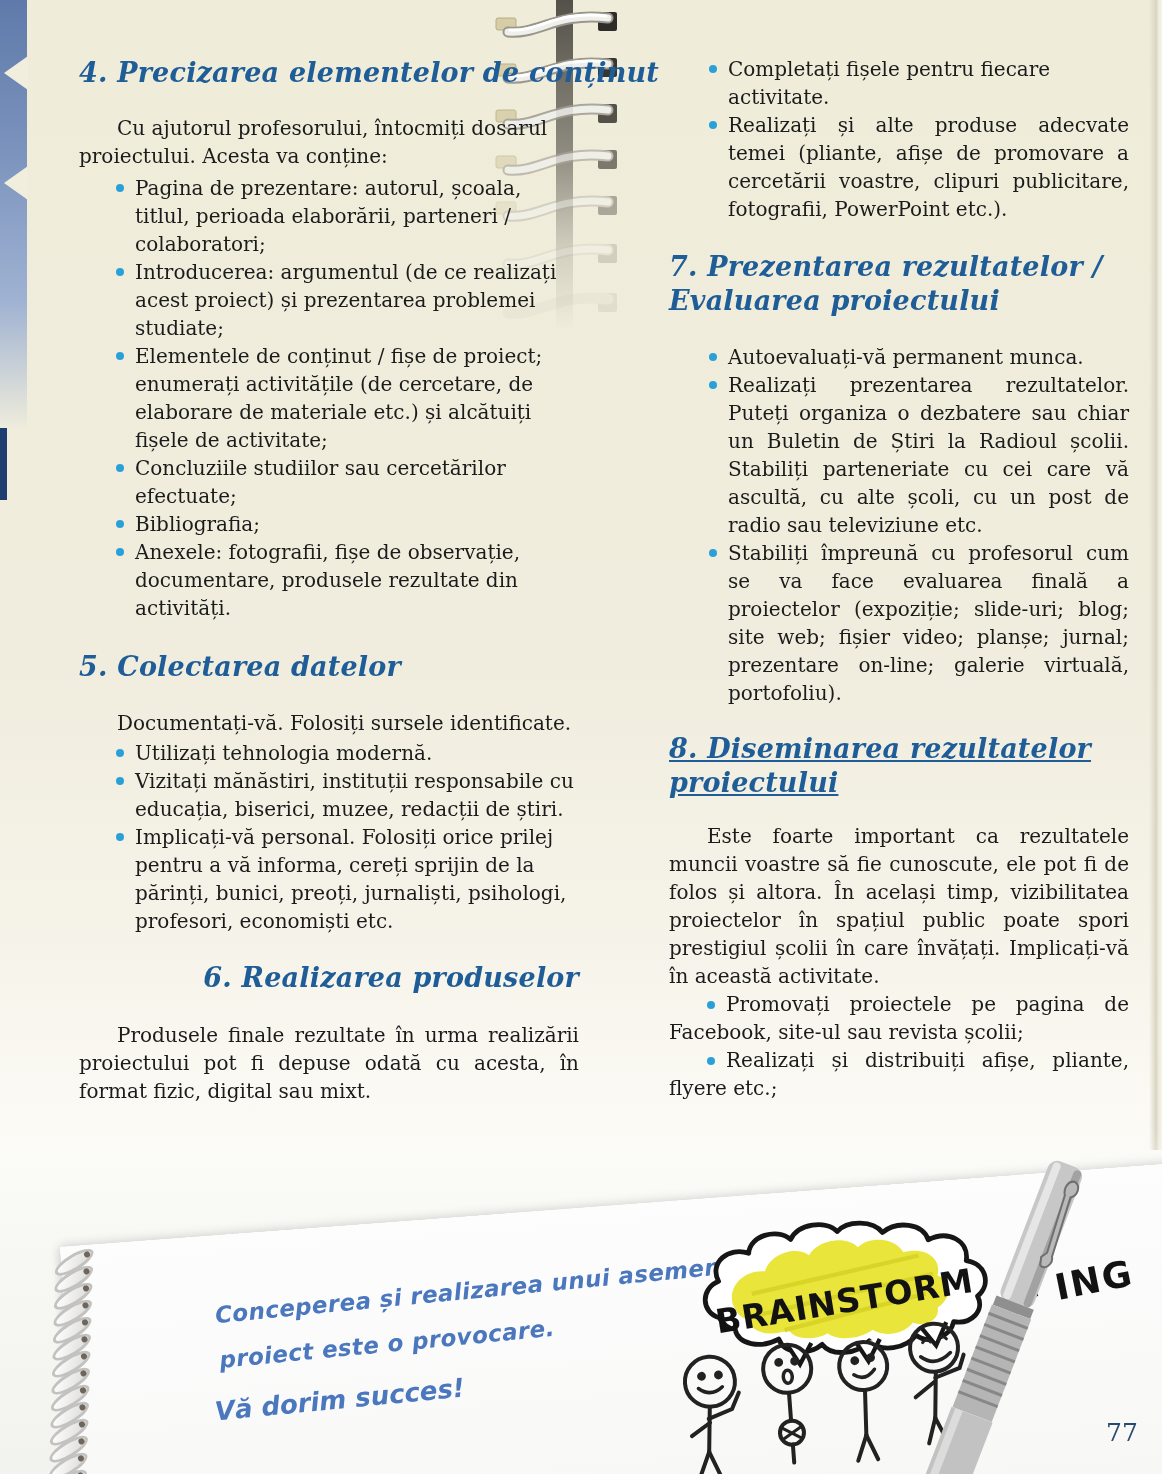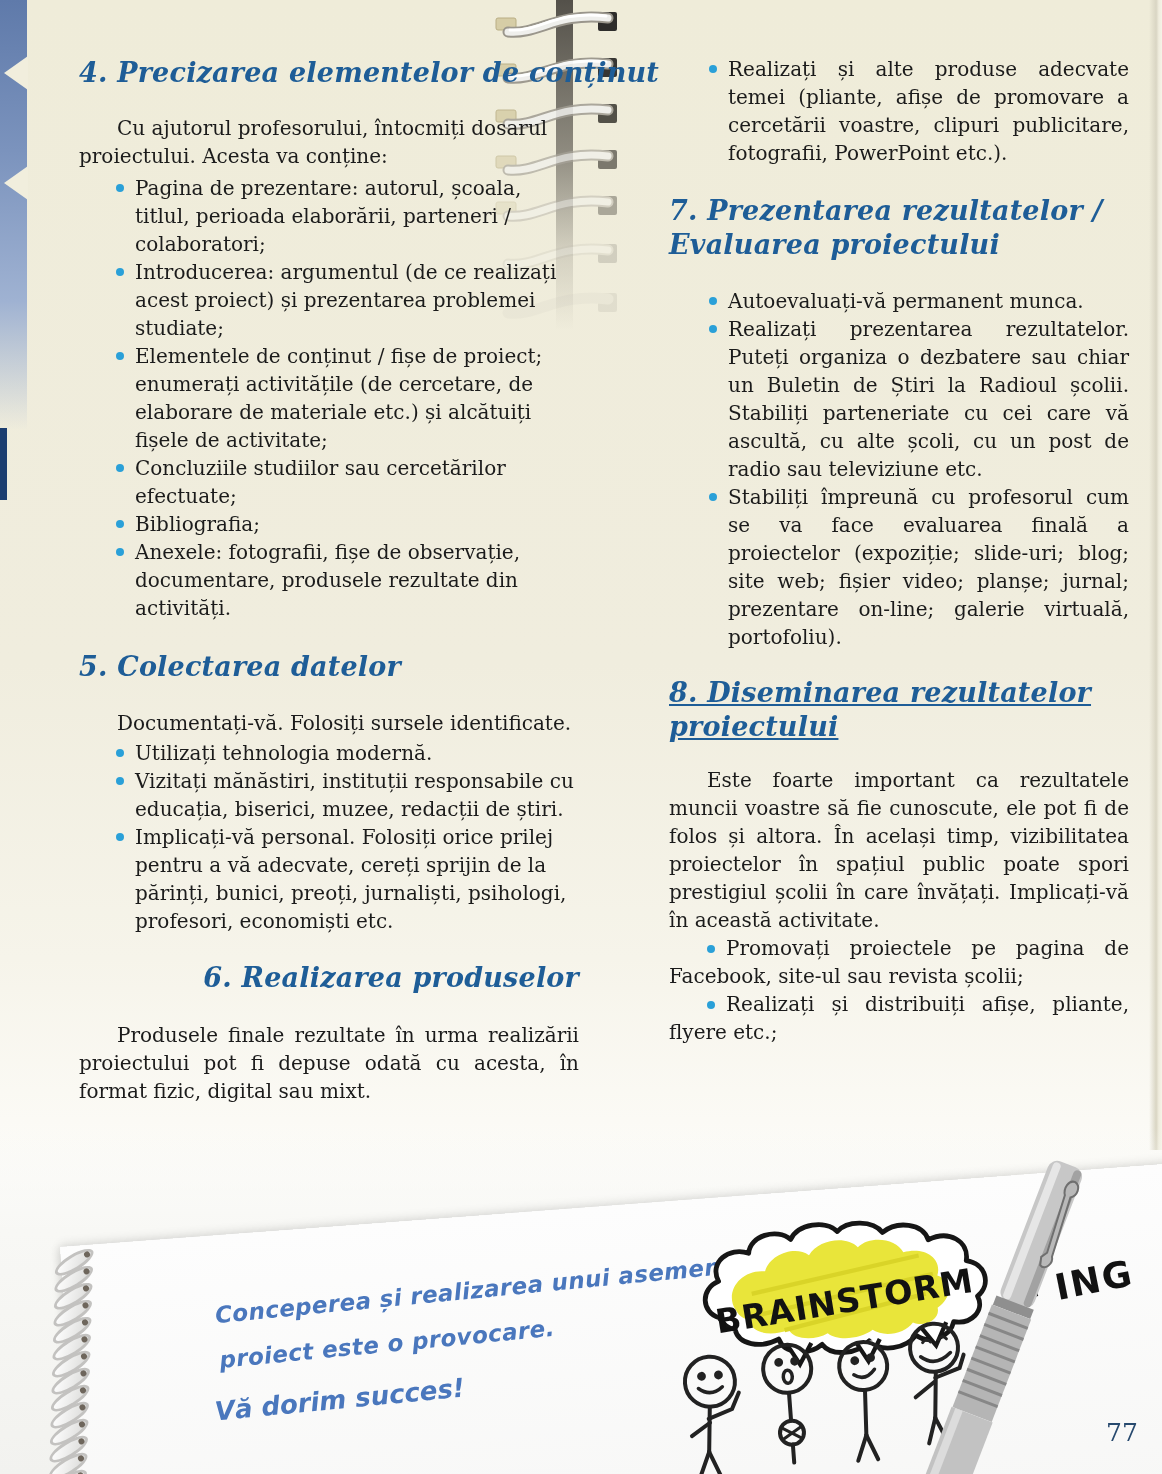--- a/index.html
+++ b/index.html
@@ -155,30 +155,31 @@
       <div class="li body-t"><span class="dot"></span><span>Concluziile studiilor sau cercetărilor efectuate;</span></div>
       <div class="li body-t"><span class="dot"></span><span>Bibliografia;</span></div>
       <div class="li body-t"><span class="dot"></span><span>Anexele: fotografii, fișe de observație, documentare, produsele rezultate din activități.</span></div>
     </div>
 
     <div class="h mt-h5">5. Colectarea datelor</div>
     <p class="body-t intro mt-intro5" style="margin-bottom:0">Documentați-vă. Folosiți sursele identificate.</p>
     <div class="bullets mt-b5">
       <div class="li body-t"><span class="dot"></span><span>Utilizați tehnologia modernă.</span></div>
       <div class="li body-t"><span class="dot"></span><span>Vizitați mănăstiri, instituții responsabile cu educația, biserici, muzee, redacții de știri.</span></div>
-      <div class="li body-t"><span class="dot"></span><span>Implicați-vă personal. Folosiți orice prilej pentru a vă adecvate, cereți sprijin de la părinți, bunici, preoți, jurnaliști, psihologi, profesori, economiști etc.</span></div>
+      <div class="li body-t"><span class="dot"></span><span>Implicați-vă personal. Folosiți orice prilej pentru a vă informa, cereți sprijin de la părinți, bunici, preoți, jurnaliști, psihologi, profesori, economiști etc.</span></div>
     </div>
 
     <div class="h mt-h6">6. Realizarea produselor</div>
     <p class="body-t intro just mt-p6" style="margin-bottom:0">Produsele finale rezultate în urma realizării proiectului pot fi depuse odată cu acesta, în format fizic, digital sau mixt.</p>
   </div>
 
   <div class="col" id="col-right">
 
     <div class="bullets-r" style="margin-left:40px">
+      <div class="li body-t"><span class="dot"></span><span>Completați fișele pentru fiecare activitate.</span></div>
       <div class="li body-t just"><span class="dot"></span><span>Realizați și alte produse adecvate temei (pliante, afișe de promovare a cercetării voastre, clipuri publicitare, fotografii, PowerPoint etc.).</span></div>
     </div>
 
     <div class="h mt-h7">7. Prezentarea rezultatelor / Evaluarea proiectului</div>
     <div class="bullets-r mt-b7">
       <div class="li body-t"><span class="dot"></span><span>Autoevaluați-vă permanent munca.</span></div>
       <div class="li body-t just"><span class="dot"></span><span>Realizați prezentarea rezultatelor. Puteți organiza o dezbatere sau chiar un Buletin de Știri la Radioul școlii. Stabiliți parteneriate cu cei care vă ascultă, cu alte școli, cu un post de radio sau televiziune etc.</span></div>
       <div class="li body-t just"><span class="dot"></span><span>Stabiliți împreună cu profesorul cum se va face evaluarea finală a proiectelor (expoziție; slide-uri; blog; site web; fișier video; planșe; jurnal; prezentare on-line; galerie virtuală, portofoliu).</span></div>
     </div>
 

